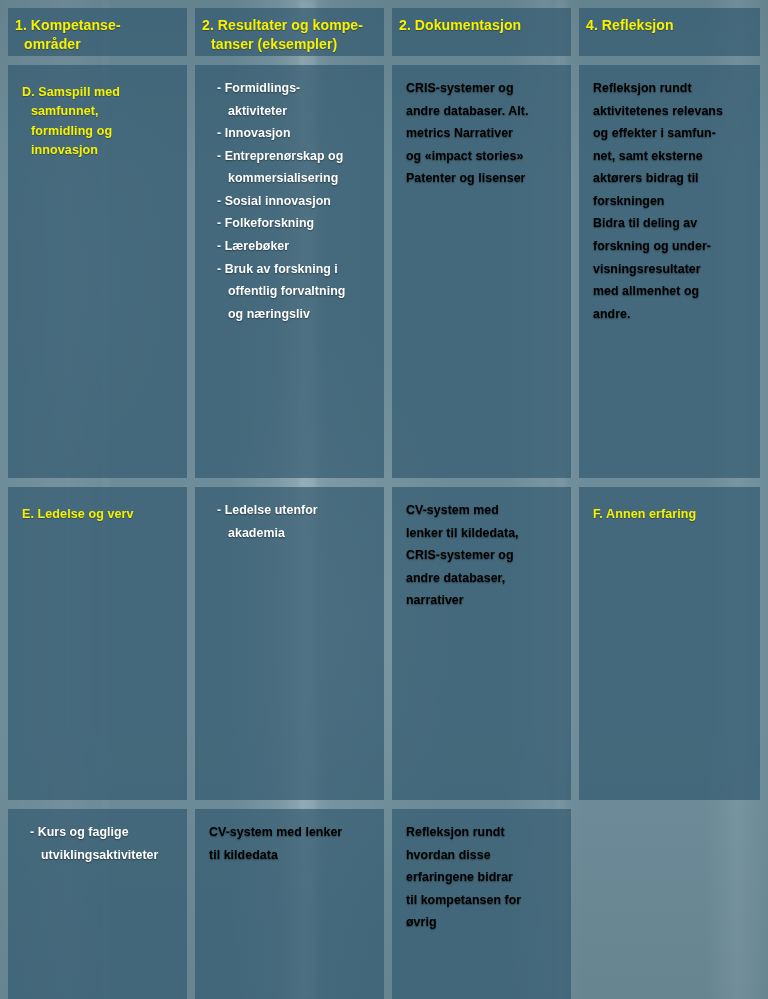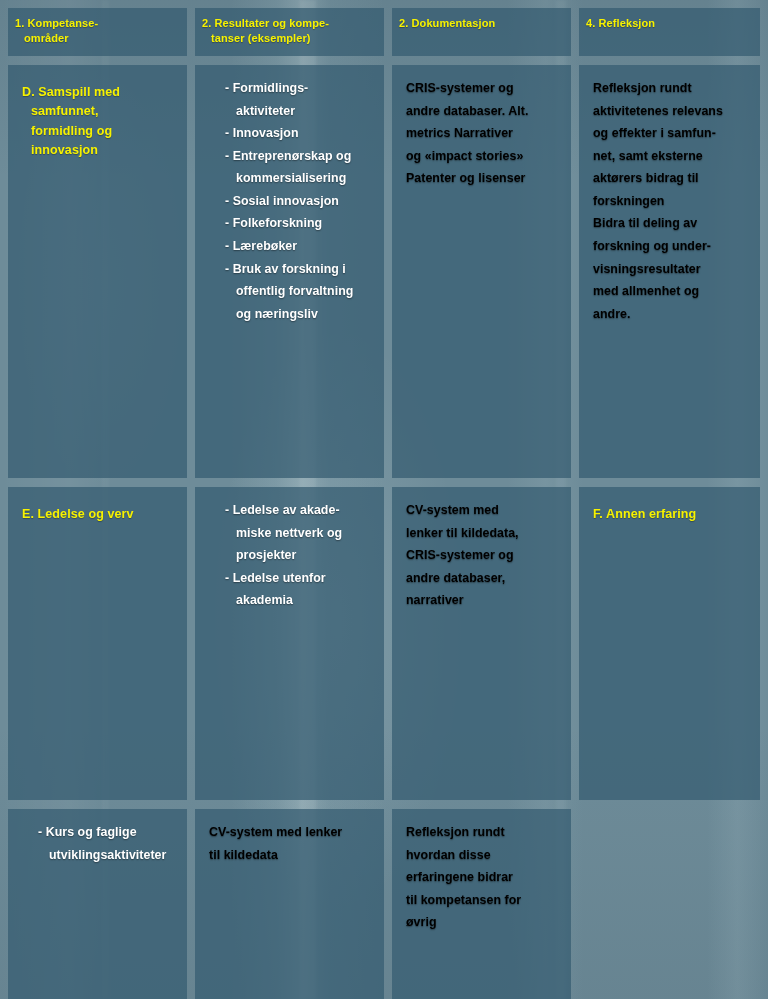--- a/index.html
+++ b/index.html
@@ -79,21 +79,21 @@
     box-sizing: border-box;
     overflow: hidden;
   }
 
   .header-cell {
     padding-top: 8px;
   }
 
   .hdr-text {
     color: #f7f200;
-    font-size: 11px;
+    font-size: 14px;
     font-weight: bold;
     line-height: 1.34;
     letter-spacing: 0.1px;
     text-shadow: 0 1px 1px rgba(0,0,0,0.30);
     padding-left: 2px;
     text-indent: -9px;
     white-space: pre-line;
   }
 
   .cat-text {
@@ -135,21 +135,21 @@
     padding-left: 11px;
     text-indent: -11px;
     white-space: pre-line;
     margin-left: 6px;
   }
   .bullets li::before {
     content: "- ";
   }
 
   
-  .col2 .bullets li { margin-left: 16px; }
+  .col2 .bullets li { margin-left: 8px; }
 </style>
 </head>
 <body>
 
 <div id="slide">
 
   <div class="bg-photo"></div>
   <div class="bg-streak" style="left:300px; top:0px; width:16px; height:999px;"></div>
   <div class="bg-streak" style="left:556px; top:0px; width:10px; height:999px; opacity:0.55;"></div>
   <div class="bg-streak" style="left:102px; top:0px; width:7px; height:999px; opacity:0.35;"></div>
@@ -211,23 +211,20 @@
 visningsresultater
 med allmenhet og
 andre.</div>
     </div>
 
     <div class="cell">
       <div class="cat-text">E. Ledelse og verv</div>
     </div>
     <div class="cell col2">
       <ul class="bullets">
-        <li>Ledelse av akade-
-miske nettverk og
-prosjekter</li>
         <li>Ledelse utenfor
 akademia</li>
       </ul>
     </div>
     <div class="cell">
       <div class="body-text">CV-system med
 lenker til kildedata,
 CRIS-systemer og
 andre databaser,
 narrativer</div>

